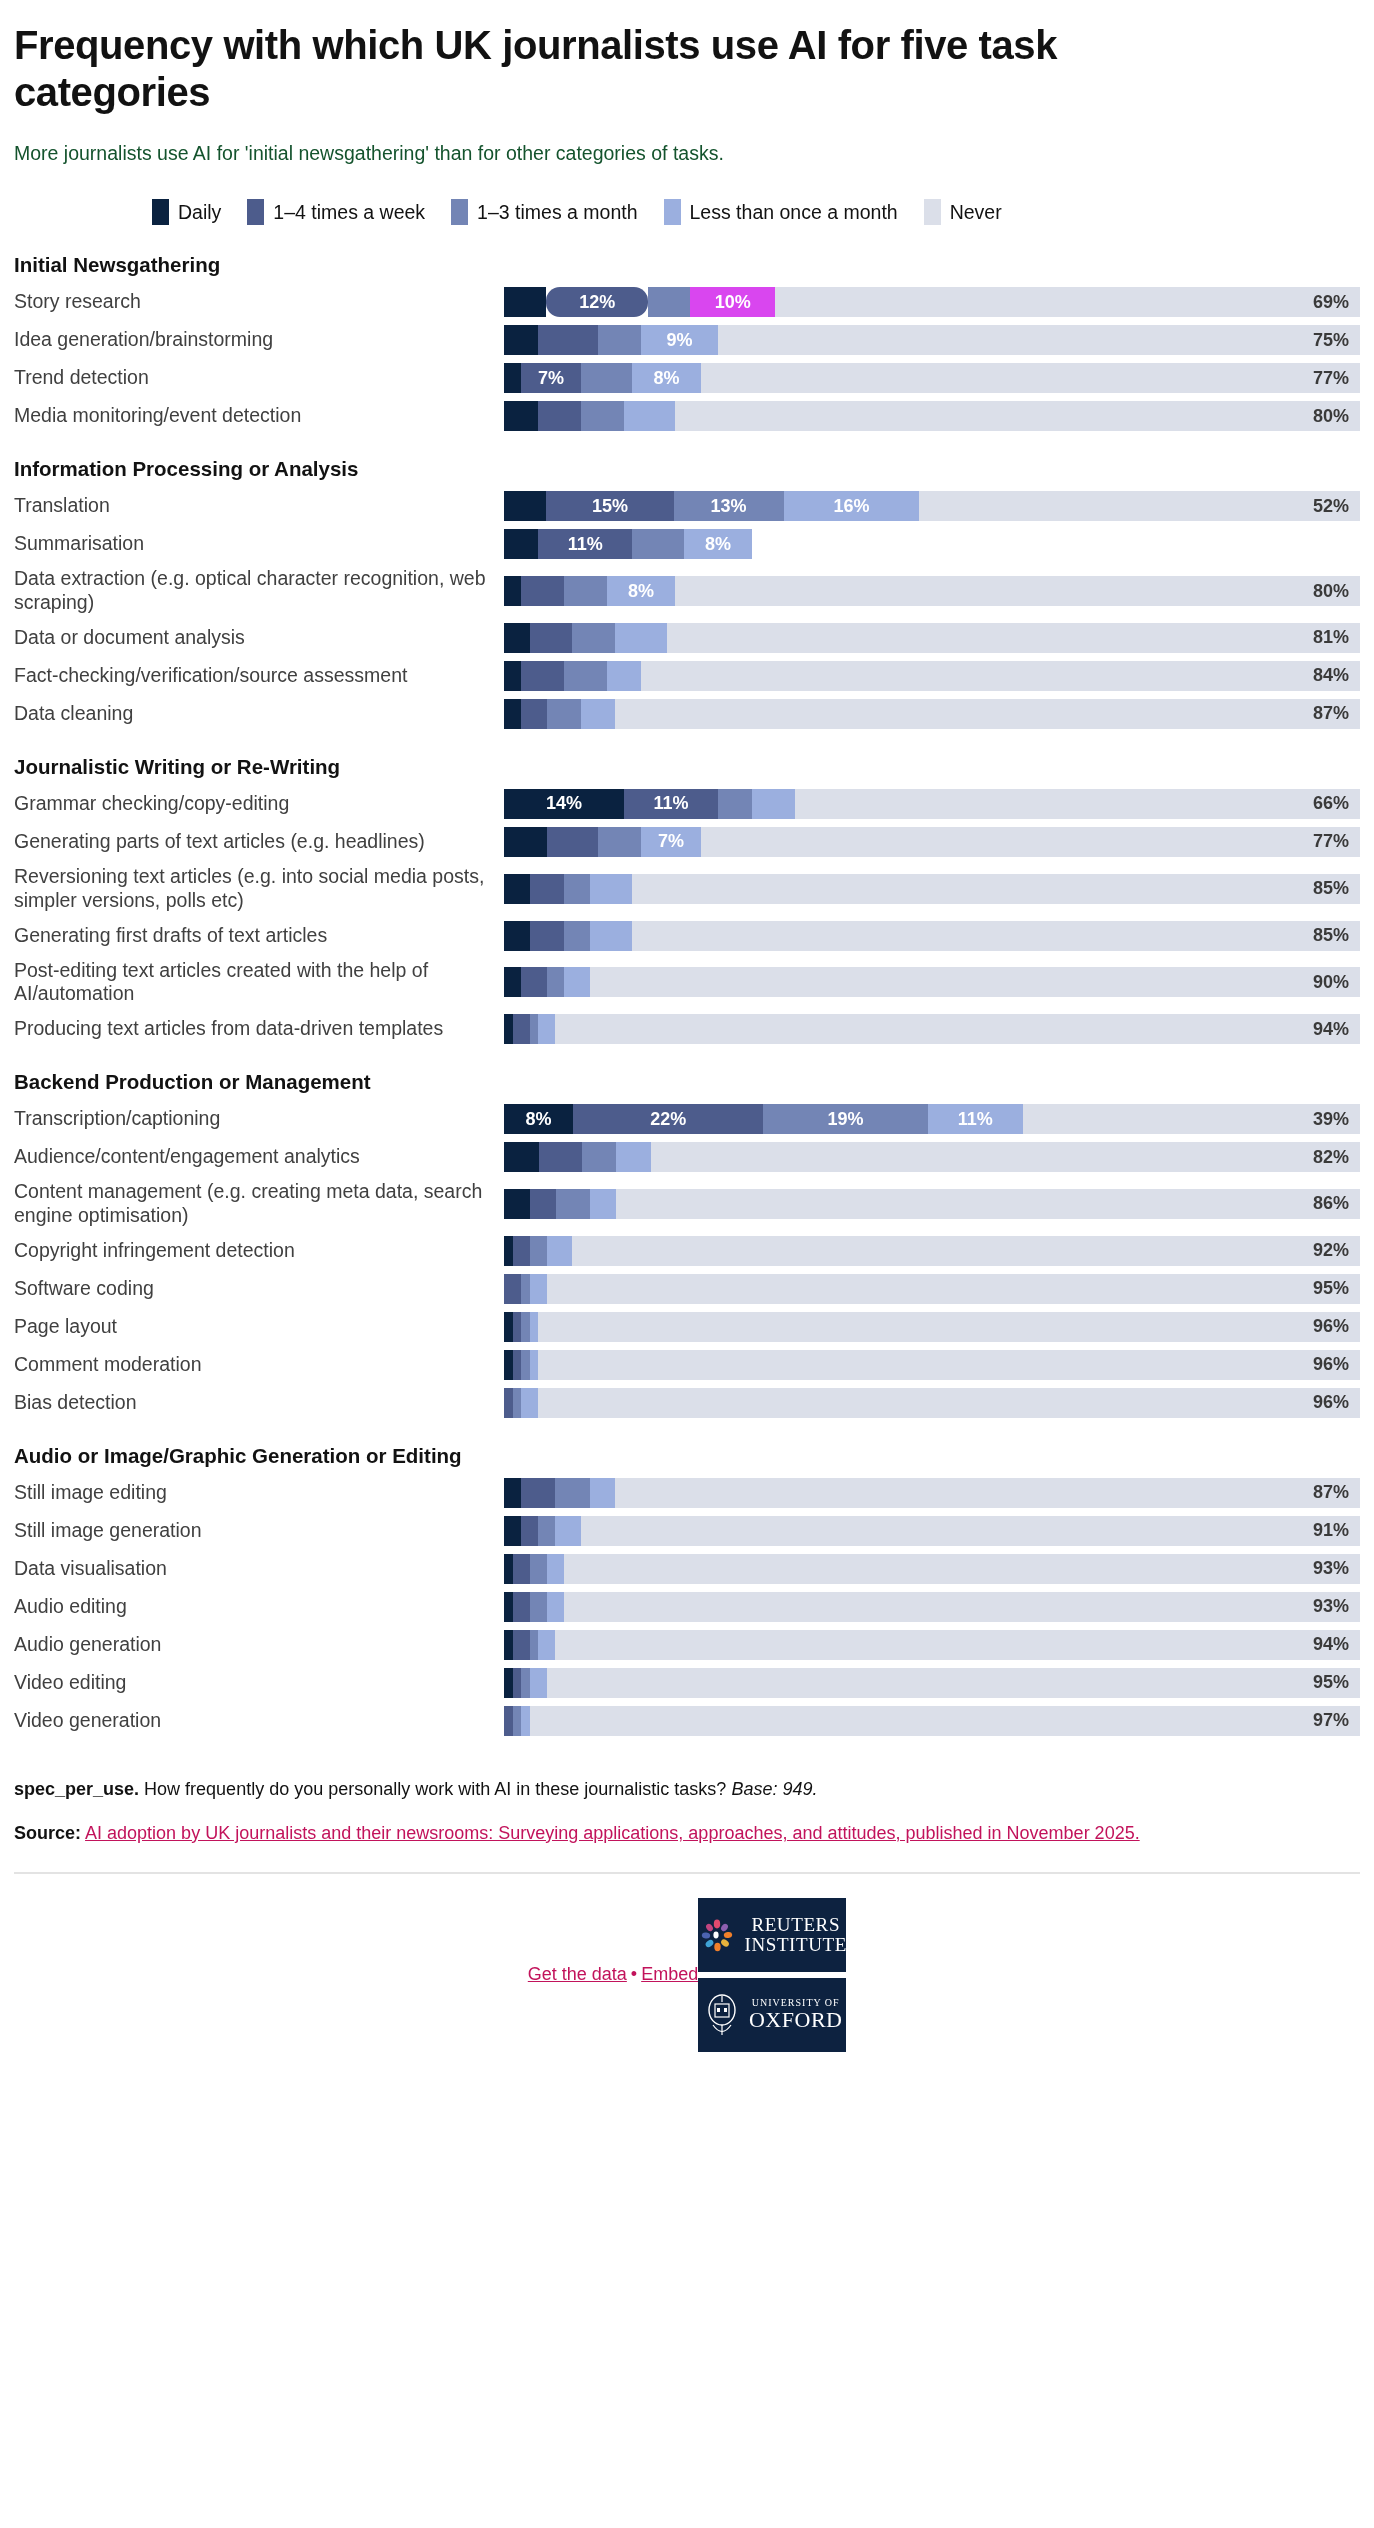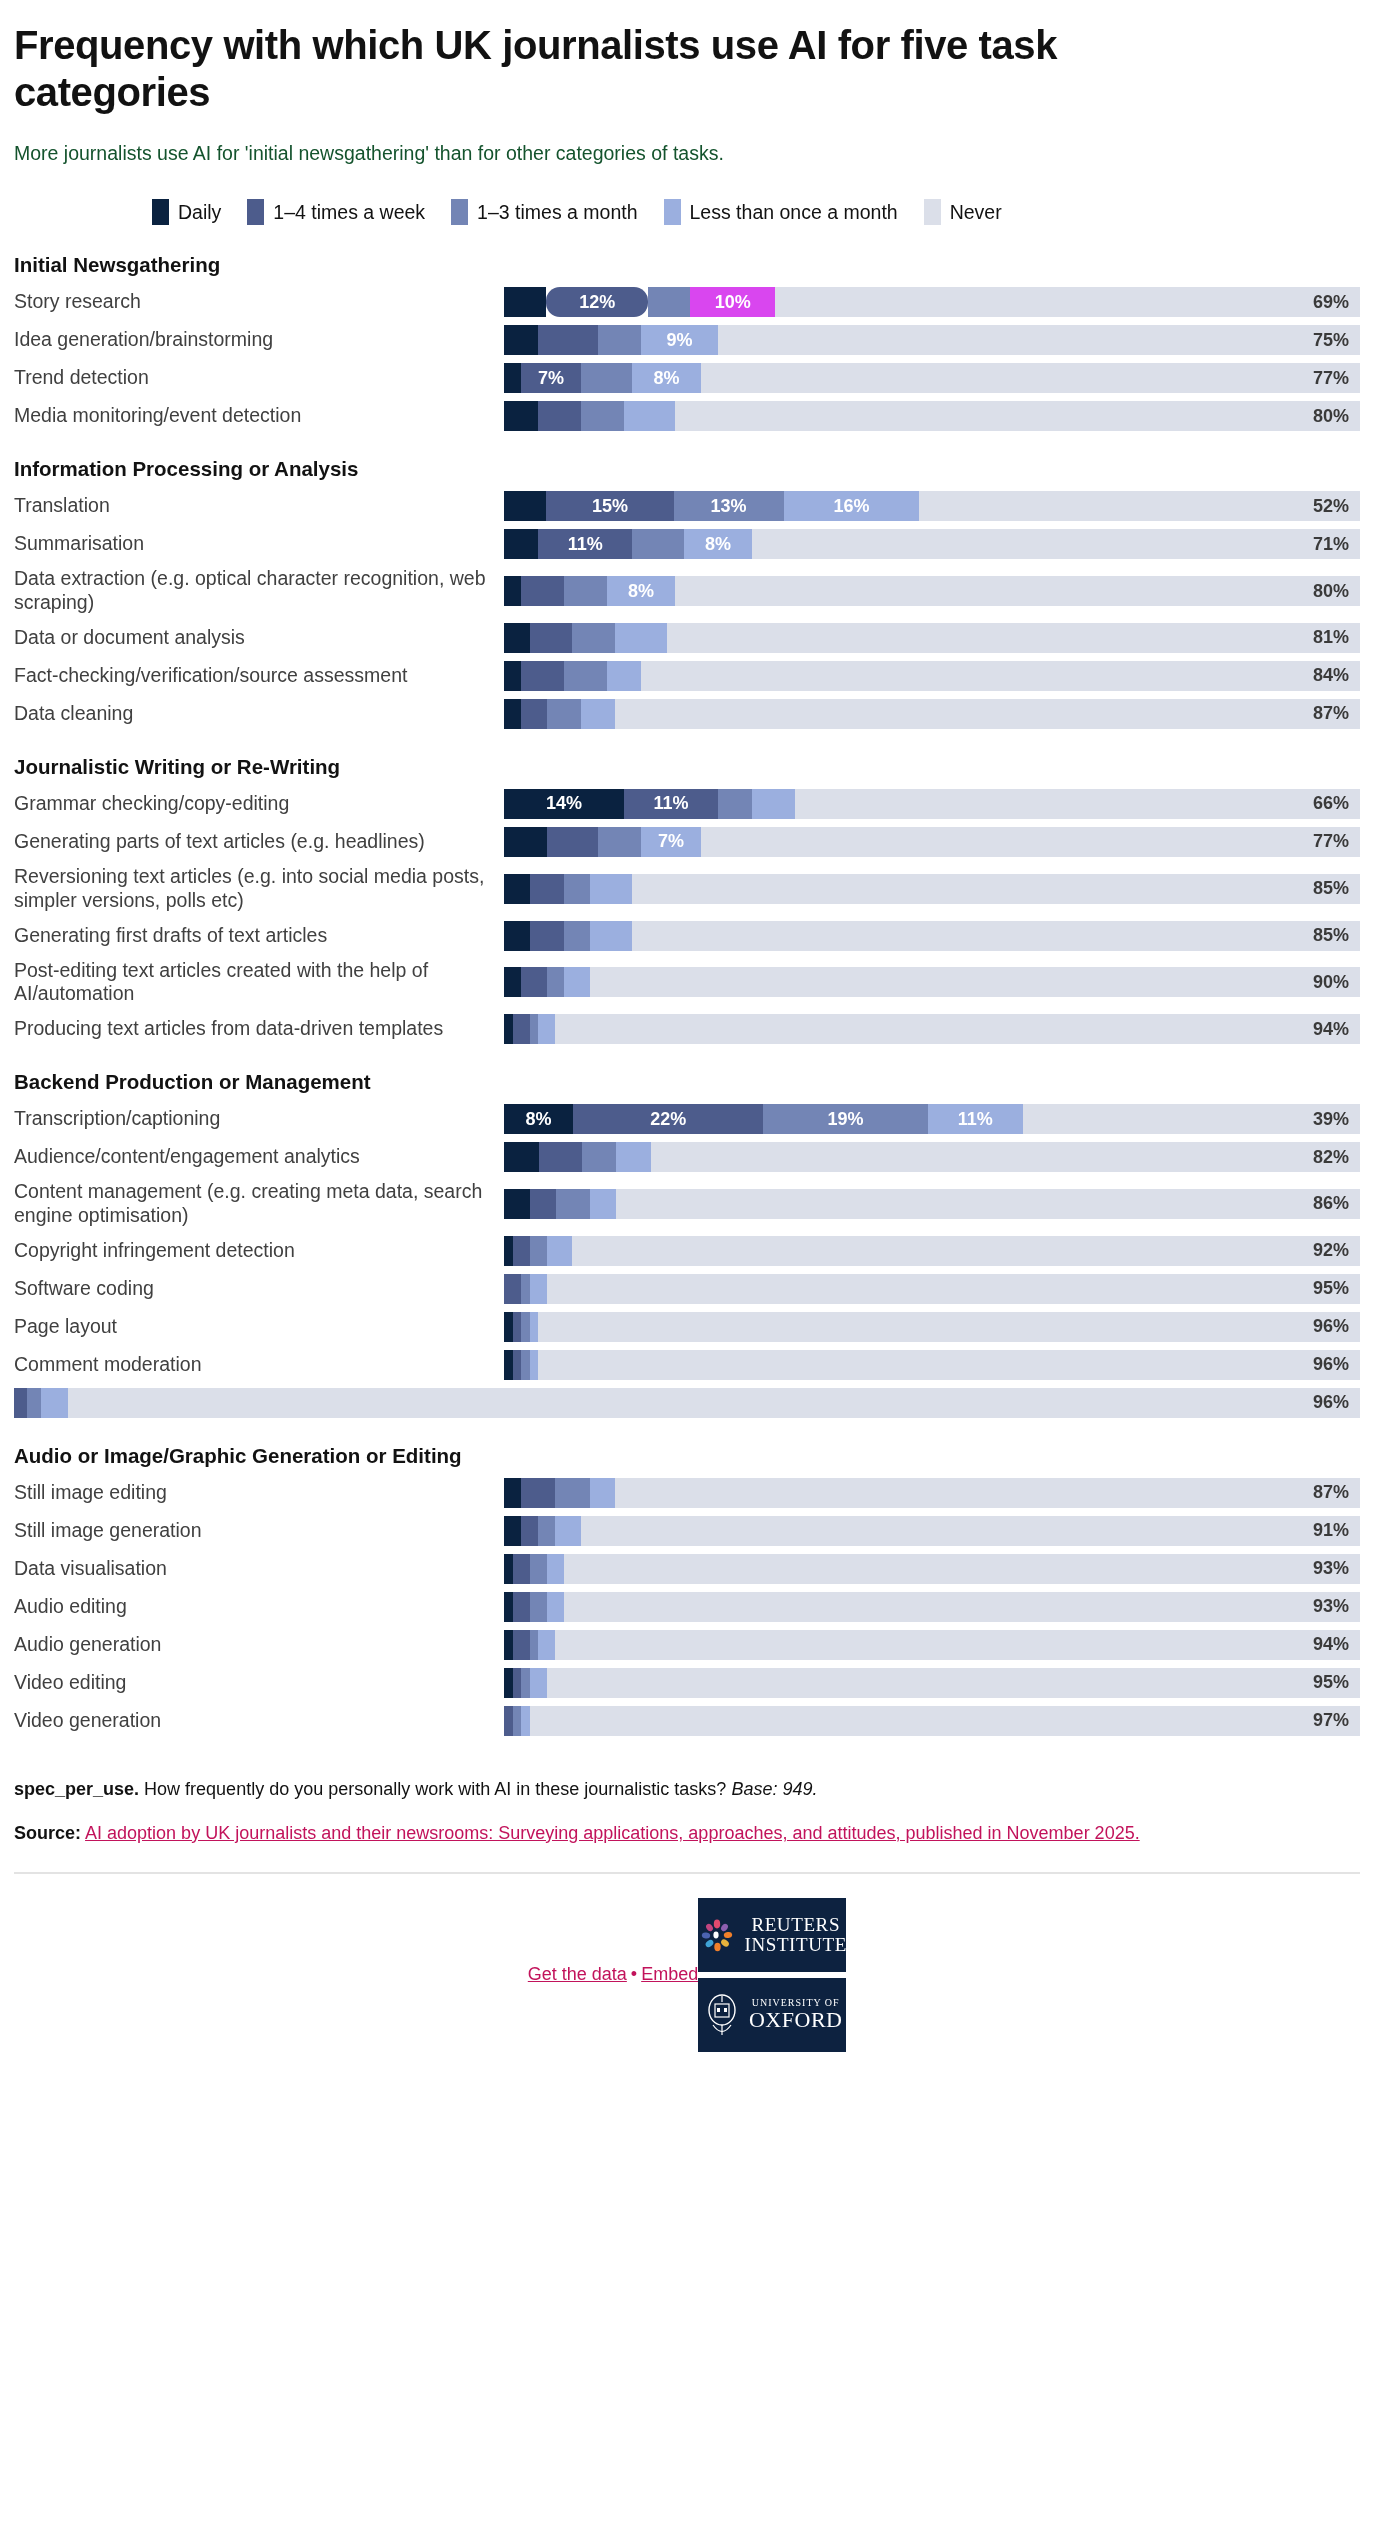--- a/index.html
+++ b/index.html
@@ -253,21 +253,20 @@
             </div>
           </div>
           <div class="row">
             <div class="row-label">Summarisation</div>
             <div class="row-bar-wrap">
               <div class="bar">
                 <div class="seg" style="background: rgb(10, 34, 64); width: 4%;"></div>
                 <div class="seg" style="background: rgb(77, 92, 140); width: 11%;">11%</div>
                 <div class="seg" style="background: rgb(115, 133, 181); width: 6%;"></div>
                 <div class="seg" style="background: rgb(155, 175, 223); width: 8%;">8%</div>
-                <div class="seg never" style="background: rgb(219, 223, 233); width: 71%;">71%</div>
               </div>
             </div>
           </div>
           <div class="row">
             <div class="row-label">Data extraction (e.g. optical character recognition, web scraping)</div>
             <div class="row-bar-wrap">
               <div class="bar">
                 <div class="seg" style="background: rgb(10, 34, 64); width: 2%;"></div>
                 <div class="seg" style="background: rgb(77, 92, 140); width: 5%;"></div>
                 <div class="seg" style="background: rgb(115, 133, 181); width: 5%;"></div>
@@ -472,20 +471,21 @@
               <div class="bar">
                 <div class="seg" style="background: rgb(10, 34, 64); width: 1%;"></div>
                 <div class="seg" style="background: rgb(77, 92, 140); width: 1%;"></div>
                 <div class="seg" style="background: rgb(115, 133, 181); width: 1%;"></div>
                 <div class="seg" style="background: rgb(155, 175, 223); width: 1%;"></div>
                 <div class="seg never" style="background: rgb(219, 223, 233); width: 96%;">96%</div>
               </div>
             </div>
           </div>
           <div class="row">
+            <div class="row-label">Bias detection</div>
             <div class="row-bar-wrap">
               <div class="bar">
                 <div class="seg" style="background: rgb(10, 34, 64); width: 0%;"></div>
                 <div class="seg" style="background: rgb(77, 92, 140); width: 1%;"></div>
                 <div class="seg" style="background: rgb(115, 133, 181); width: 1%;"></div>
                 <div class="seg" style="background: rgb(155, 175, 223); width: 2%;"></div>
                 <div class="seg never" style="background: rgb(219, 223, 233); width: 96%;">96%</div>
               </div>
             </div>
           </div>

